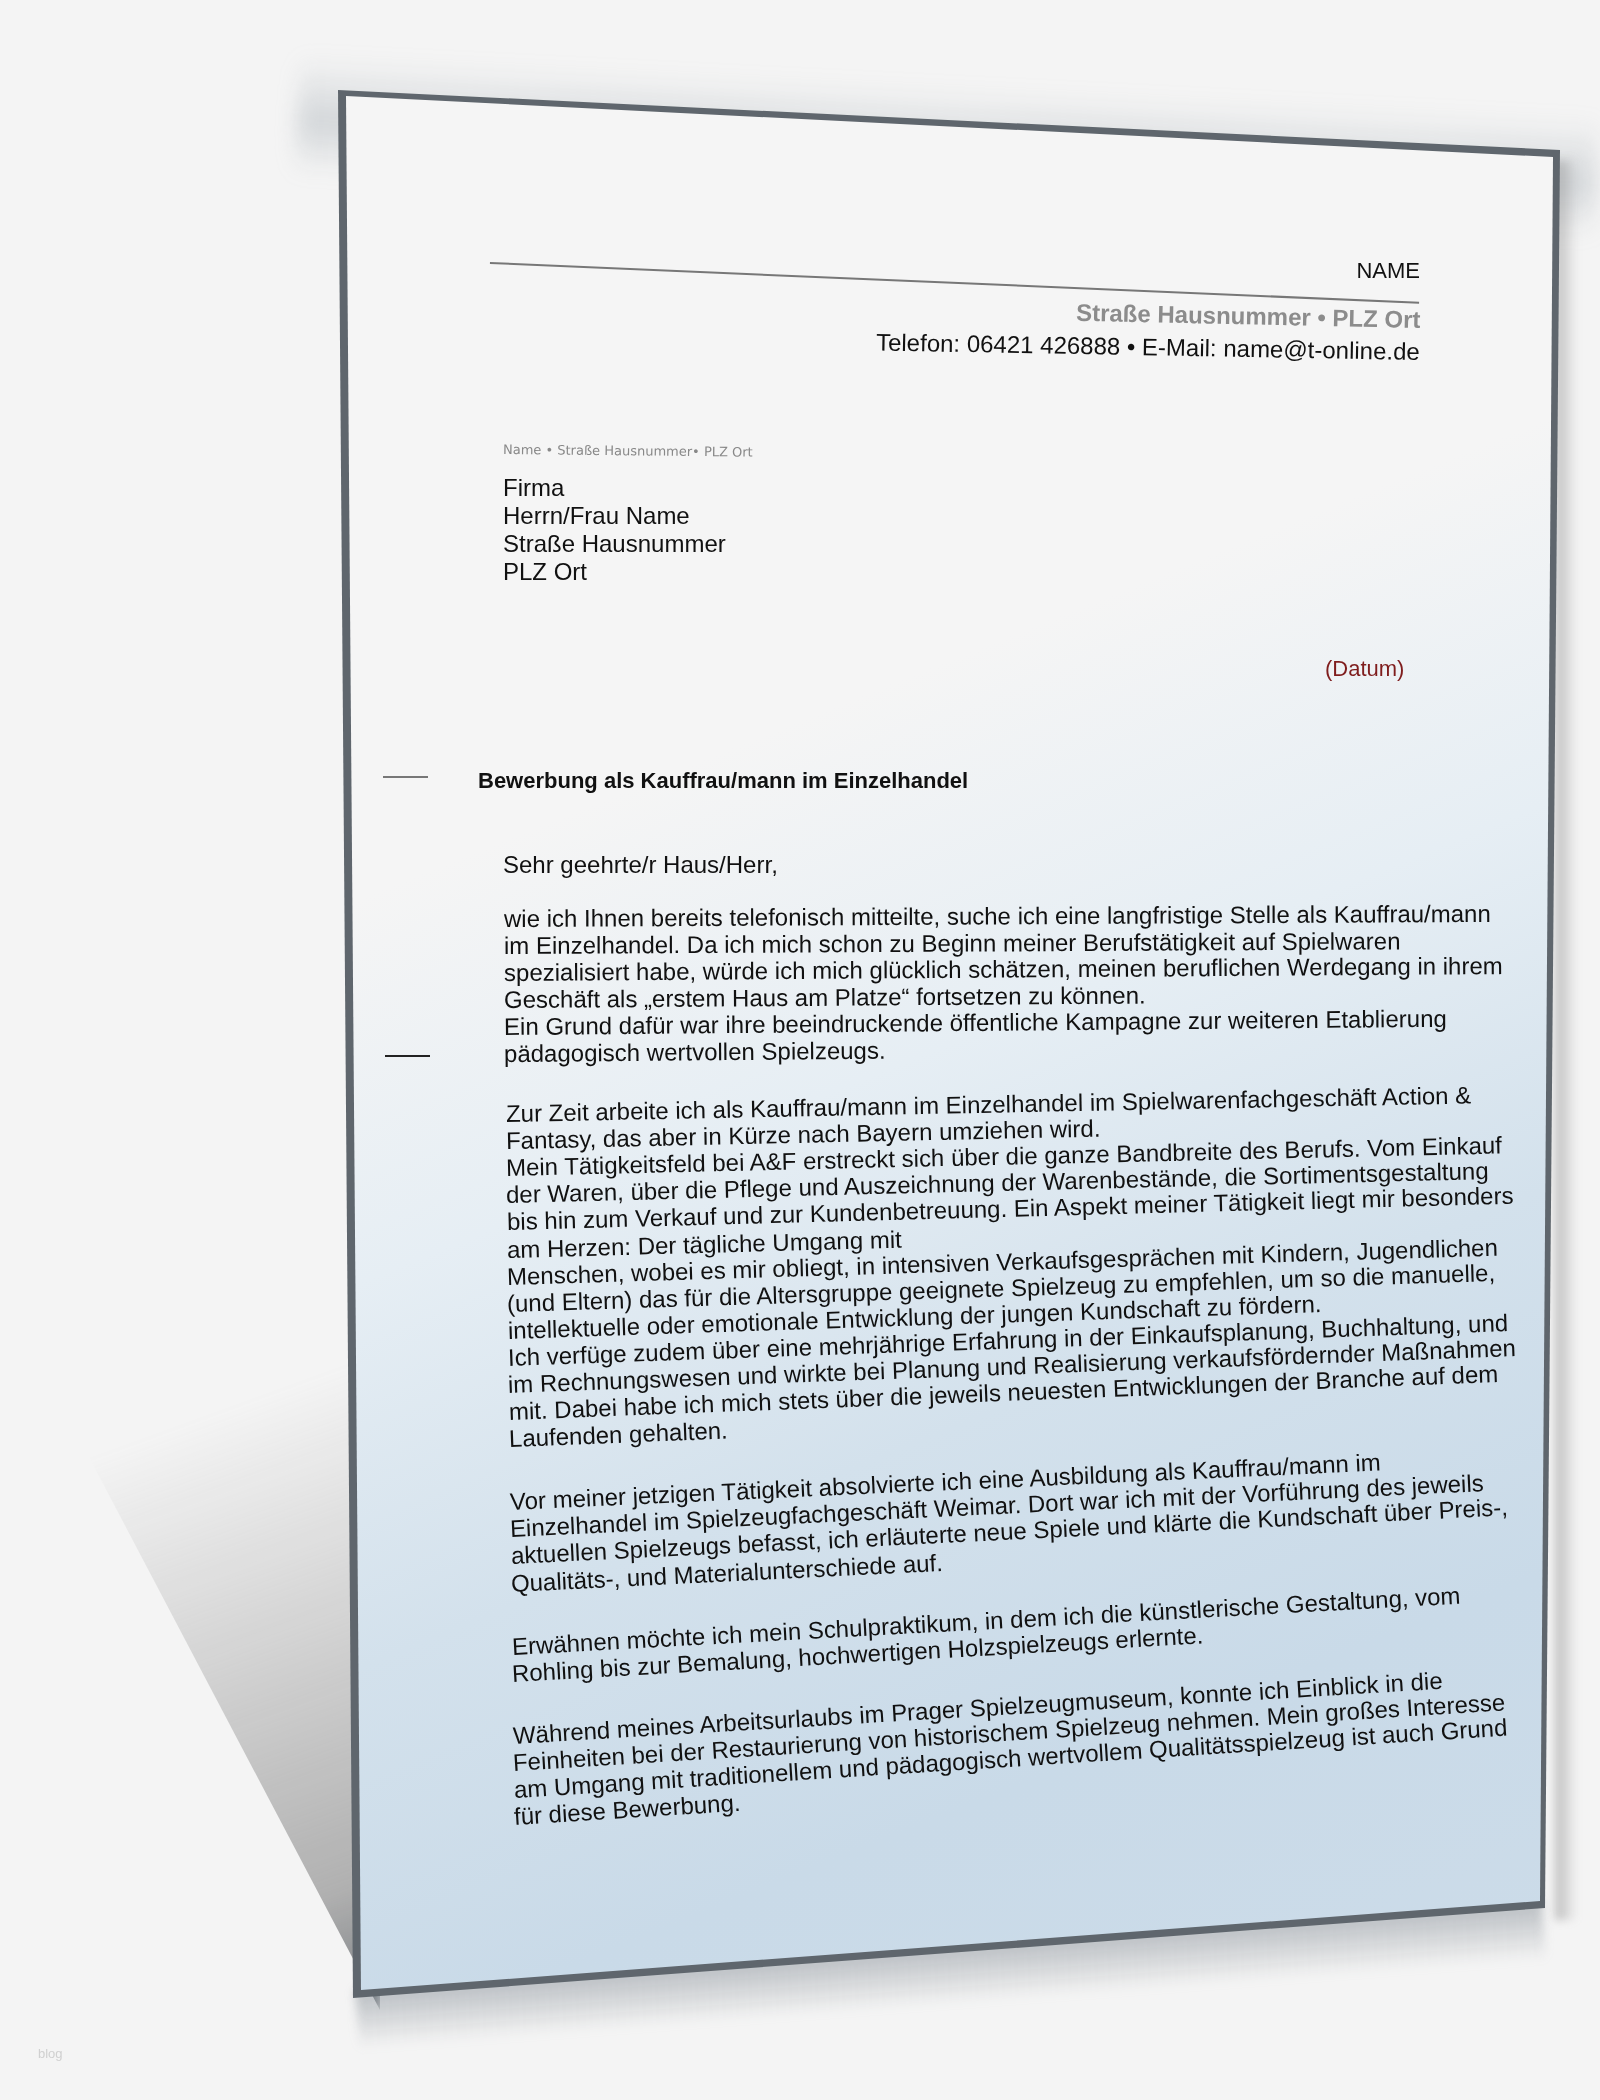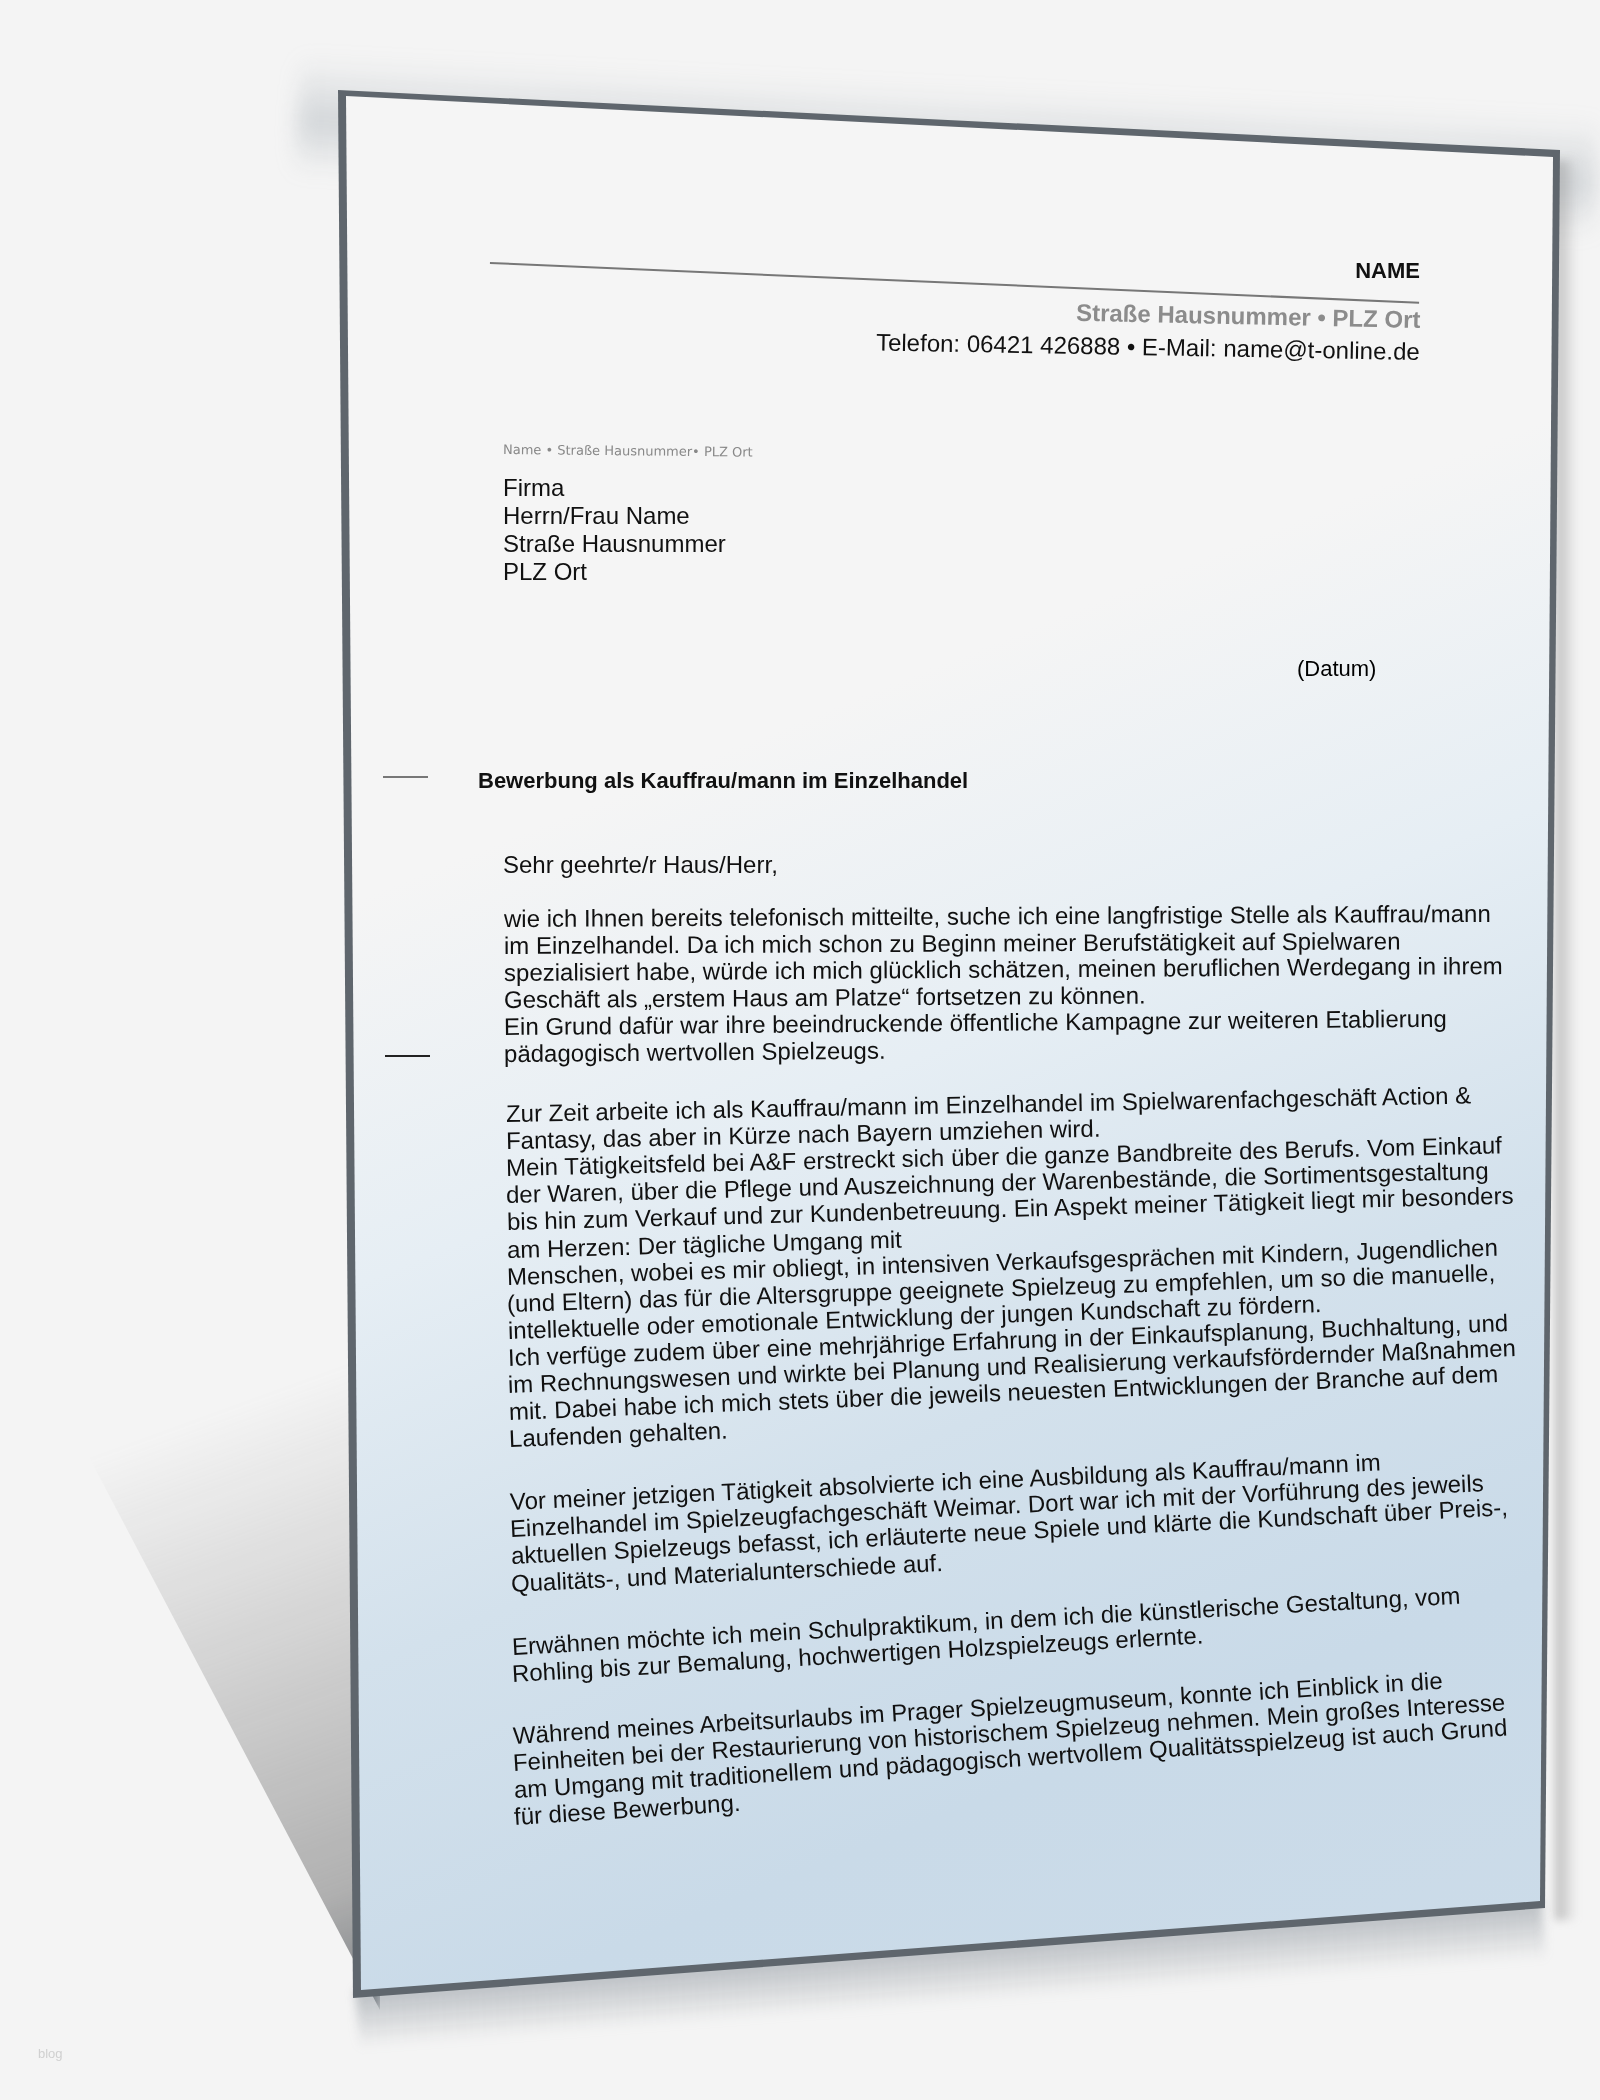--- a/index.html
+++ b/index.html
@@ -49,29 +49,29 @@
     clip-path: polygon(346px 96px, 1553px 157px, 1540px 1901px, 361px 1990px);
   }
 
   .abs { position: absolute; white-space: nowrap; }
 
   .header-rule {
     position: absolute; left: 490px; top: 262px; width: 930px; height: 2px;
     background: #777;
     transform: rotate(2.45deg); transform-origin: 0 0;
   }
-  .name { right: 180px; top: 258px; font-weight: bold; font-size: 22px; color: #111; }
+  .name { right: 180px; top: 258px; font-weight: normal; font-size: 22px; color: #111; }
   .street { right: 180px; top: 306px; font-weight: bold; font-size: 24px; color: #8c8c8c; transform: rotate(1.2deg); transform-origin: 100% 50%; }
   .contact { right: 180px; top: 338px; font-size: 24px; color: #111; transform: rotate(1deg); transform-origin: 100% 50%; }
 
   .sender-line { left: 503px; top: 442px; font-size: 13px; color: #888; font-family: "DejaVu Sans", sans-serif; transform: rotate(0.6deg); transform-origin: 0 50%; }
   .address { left: 503px; top: 474px; font-size: 24px; color: #111; line-height: 28px; }
   .address div { white-space: nowrap; }
 
-  .date { left: 1297px; top: 656px; font-size: 22px; color: #000000; }
+  .date { left: 1325px; top: 656px; font-size: 22px; color: #7f1d1d; }
 
   .mark { position: absolute; height: 2px; background: #777; }
   .mark1 { left: 383px; top: 776px; width: 45px; }
   .mark2 { left: 385px; top: 1055px; width: 45px; background: #222; }
 
   .subject { left: 478px; top: 768px; font-weight: bold; font-size: 22px; color: #111; }
   .greeting { left: 503px; top: 851px; font-size: 24px; color: #111; }
 
   .line { position: absolute; white-space: nowrap; font-size: 24px; color: #111; transform-origin: 0 50%; }
 

